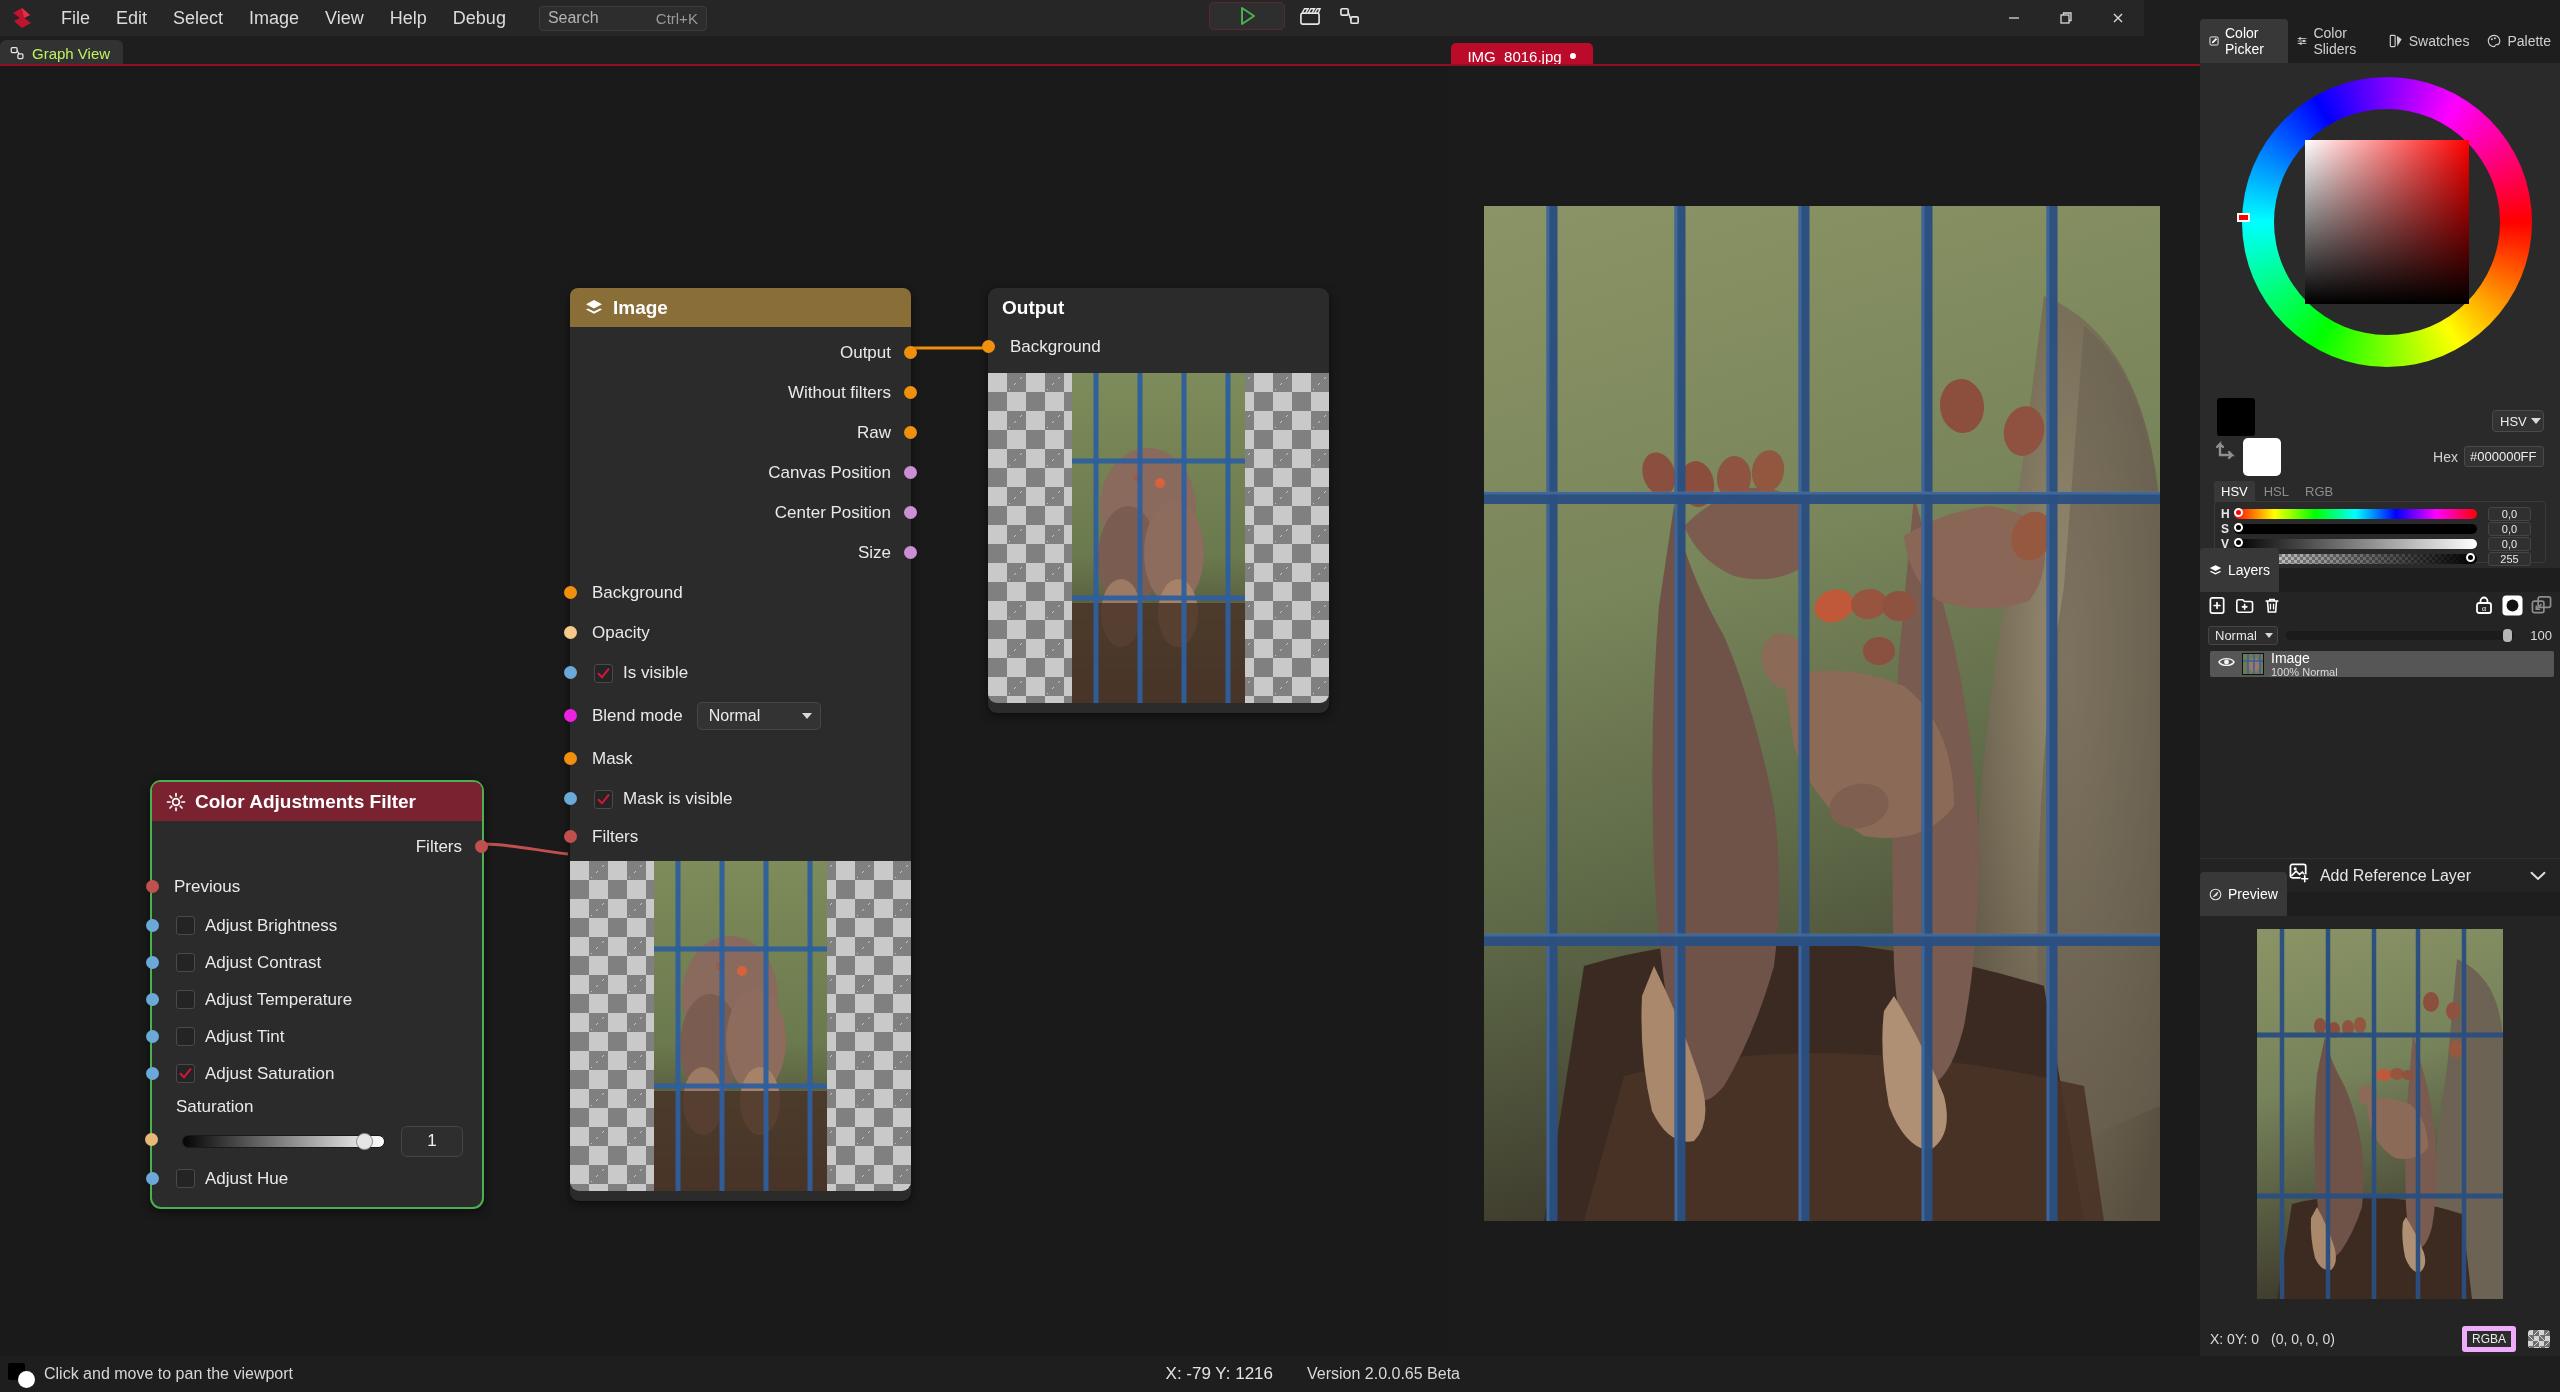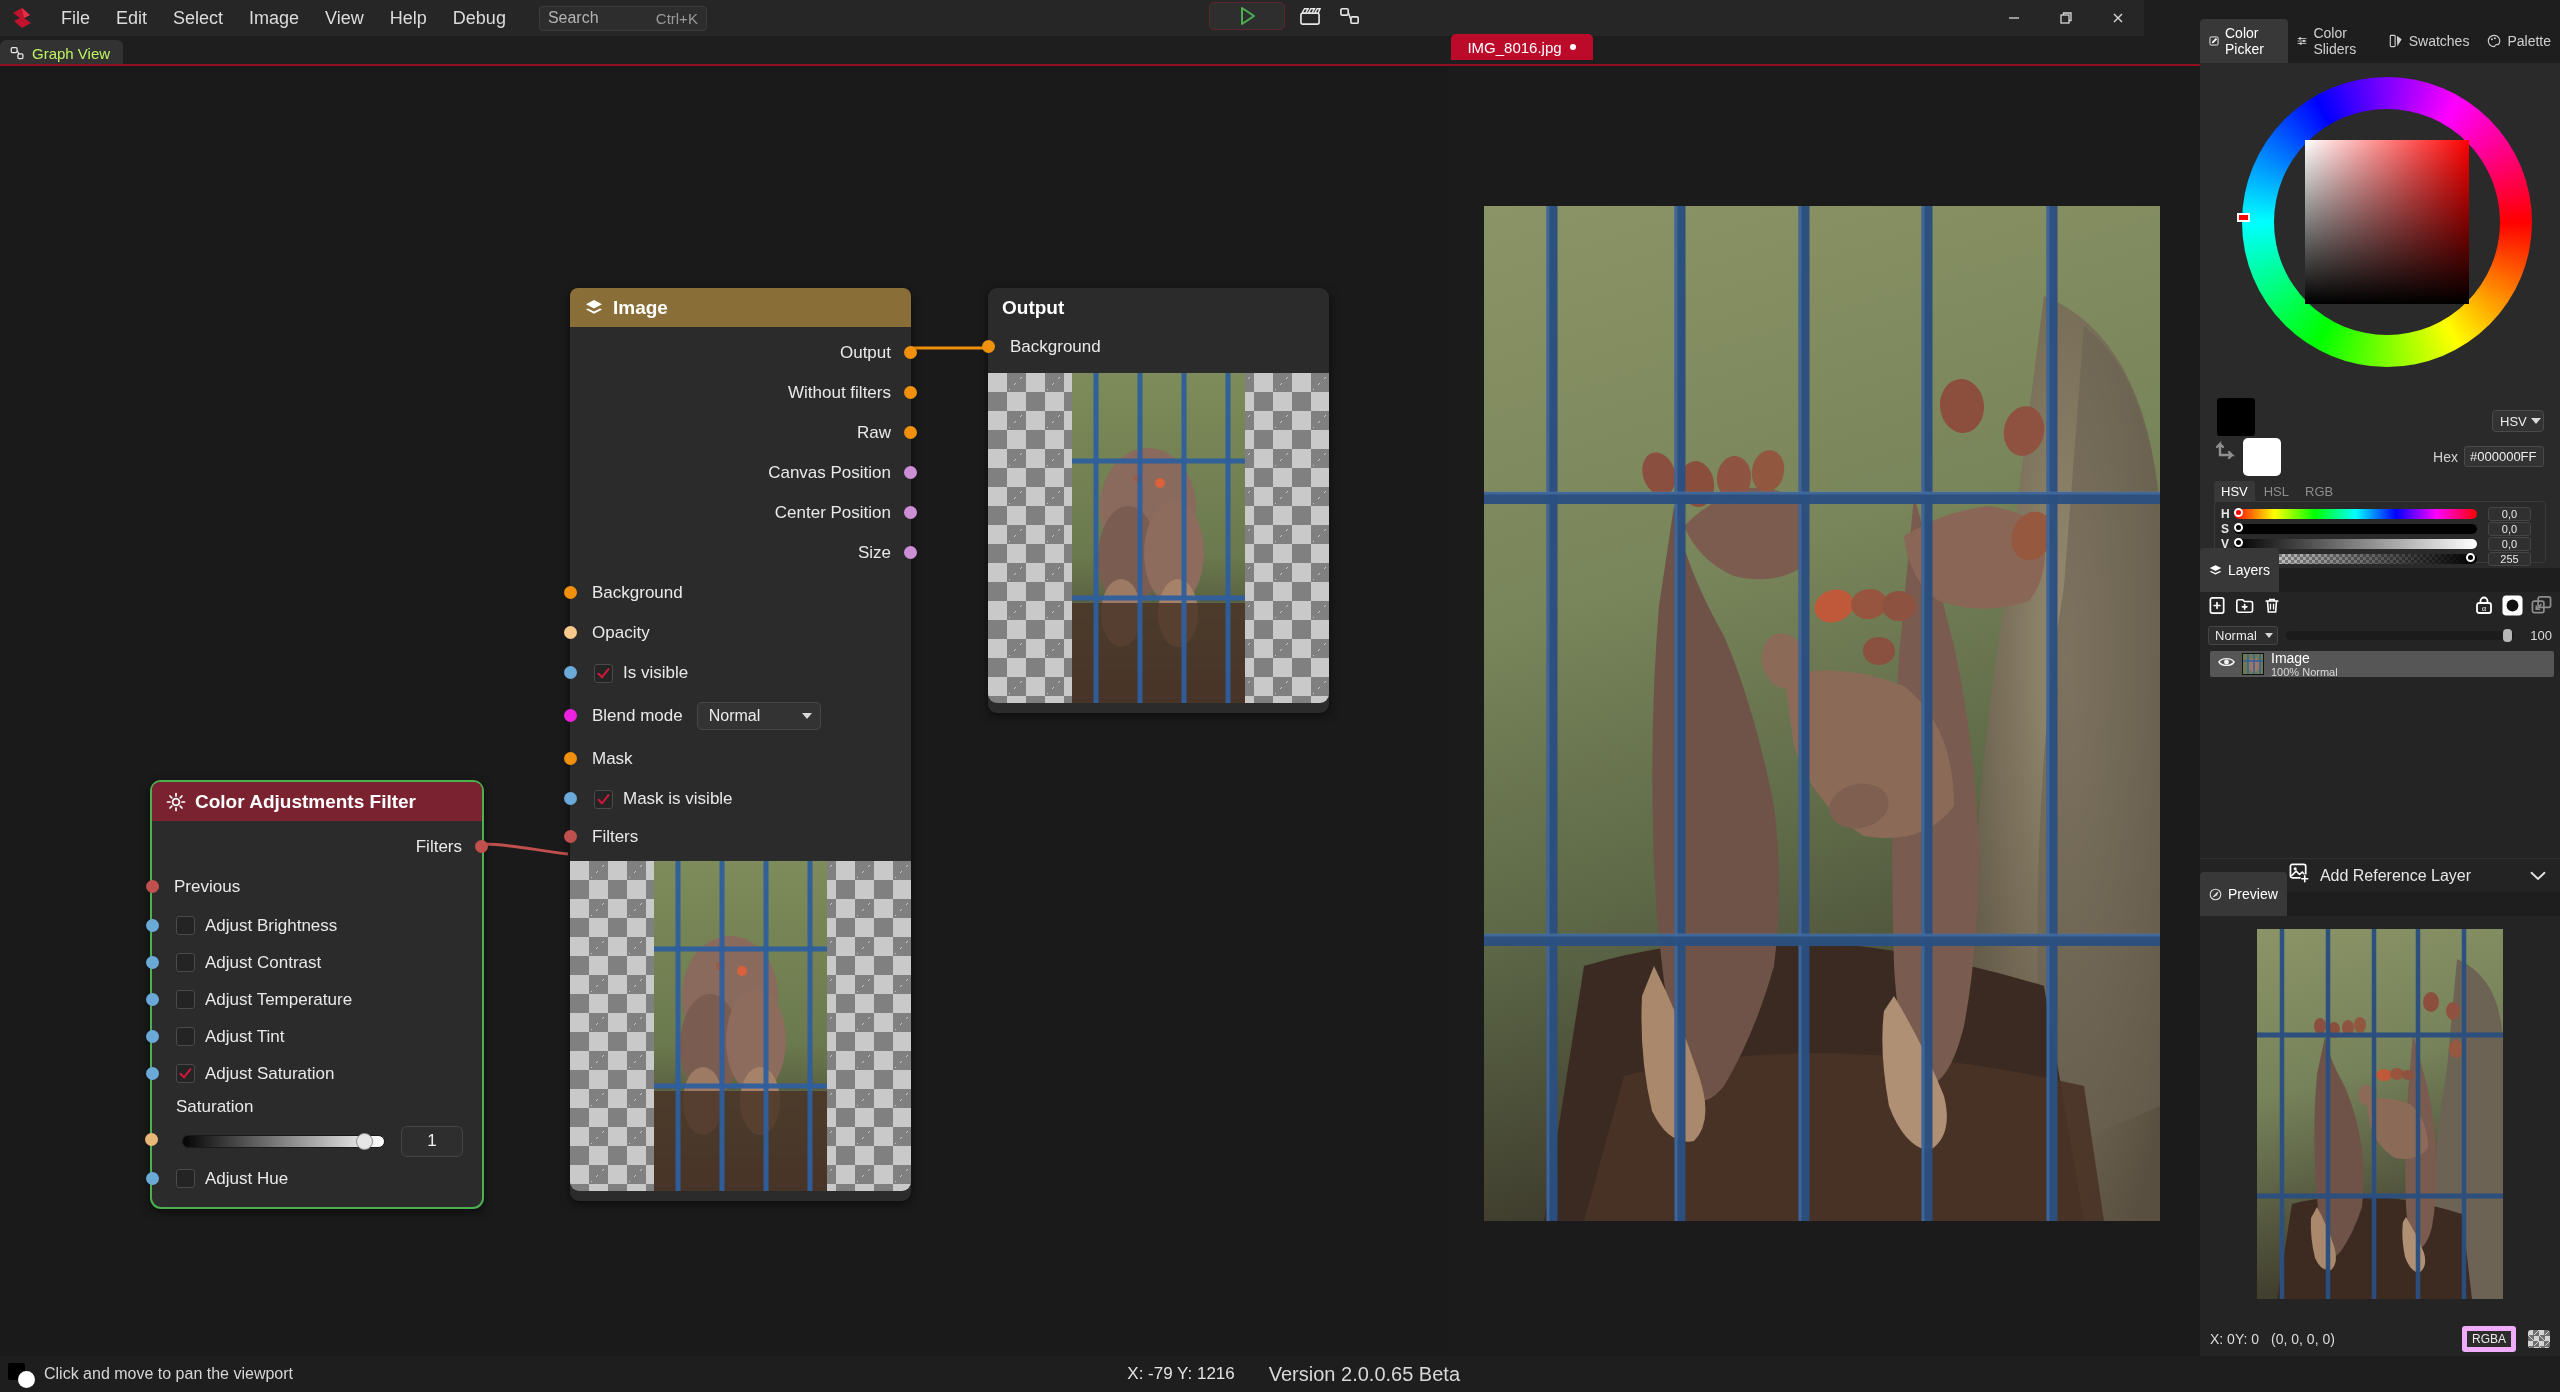--- a/index.html
+++ b/index.html
@@ -47,21 +47,21 @@
   .tabstrip {
     position: absolute; left: 0; top: 36px; width: 2200px; height: 30px;
     background: #1e1e1e; display: flex; align-items: flex-end;
   }
   .gv-tab {
     height: 26px; background: #323232; border-radius: 6px 6px 0 0;
     display: flex; align-items: center; gap: 7px; padding: 0 13px 0 10px;
     font-size: 15px; color: #bef264;
   }
   .doc-tab-wrap {
-    position: absolute; left: 1449px; top: 32px; width: 145px; height: 30px;
+    position: absolute; left: 1449px; top: 41px; width: 145px; height: 30px;
     display: flex; align-items: center; justify-content: center;
   }
   .doc-tab {
     width: 142px; height: 26px; background: #bb0a2a; border-radius: 5px 5px 0 0;
     display: flex; align-items: center; justify-content: center; gap: 8px;
     font-size: 15px; color: #ffffff;
   }
   .dirty-dot { width: 6px; height: 6px; border-radius: 50%; background: #fff; display: inline-block; }
 
   
@@ -271,21 +271,21 @@
   .statusbar {
     position: absolute; left: 0; bottom: 0; width: 2560px; height: 36px;
     background: #1e1e1e; display: flex; align-items: center;
   }
   .status-sw { position: relative; width: 44px; height: 36px; }
   .status-sw .b { position: absolute; left: 8px; top: 7px; width: 17px; height: 17px; background: #000; border-radius: 2px; }
   .status-sw .w { position: absolute; left: 18px; top: 15px; width: 17px; height: 17px; background: #fff; border-radius: 50%; }
   .status-msg { font-size: 16px; color: #d6d6d6; }
   .status-right { position: absolute; right: 0; display: flex; align-items: center; gap: 34px; padding-right: 1100px; }
   .status-coord { font-size: 17px; color: #e3e3e3; }
-  .status-ver { font-size: 20px; color: #d8d8d8; }
+  .status-ver { font-size: 16px; color: #d8d8d8; }
 
   svg { pointer-events: none; }
 </style>
 </head>
 <body>
 
 <div id="app">
 
   <div class="titlebar">
     <div class="logo">

